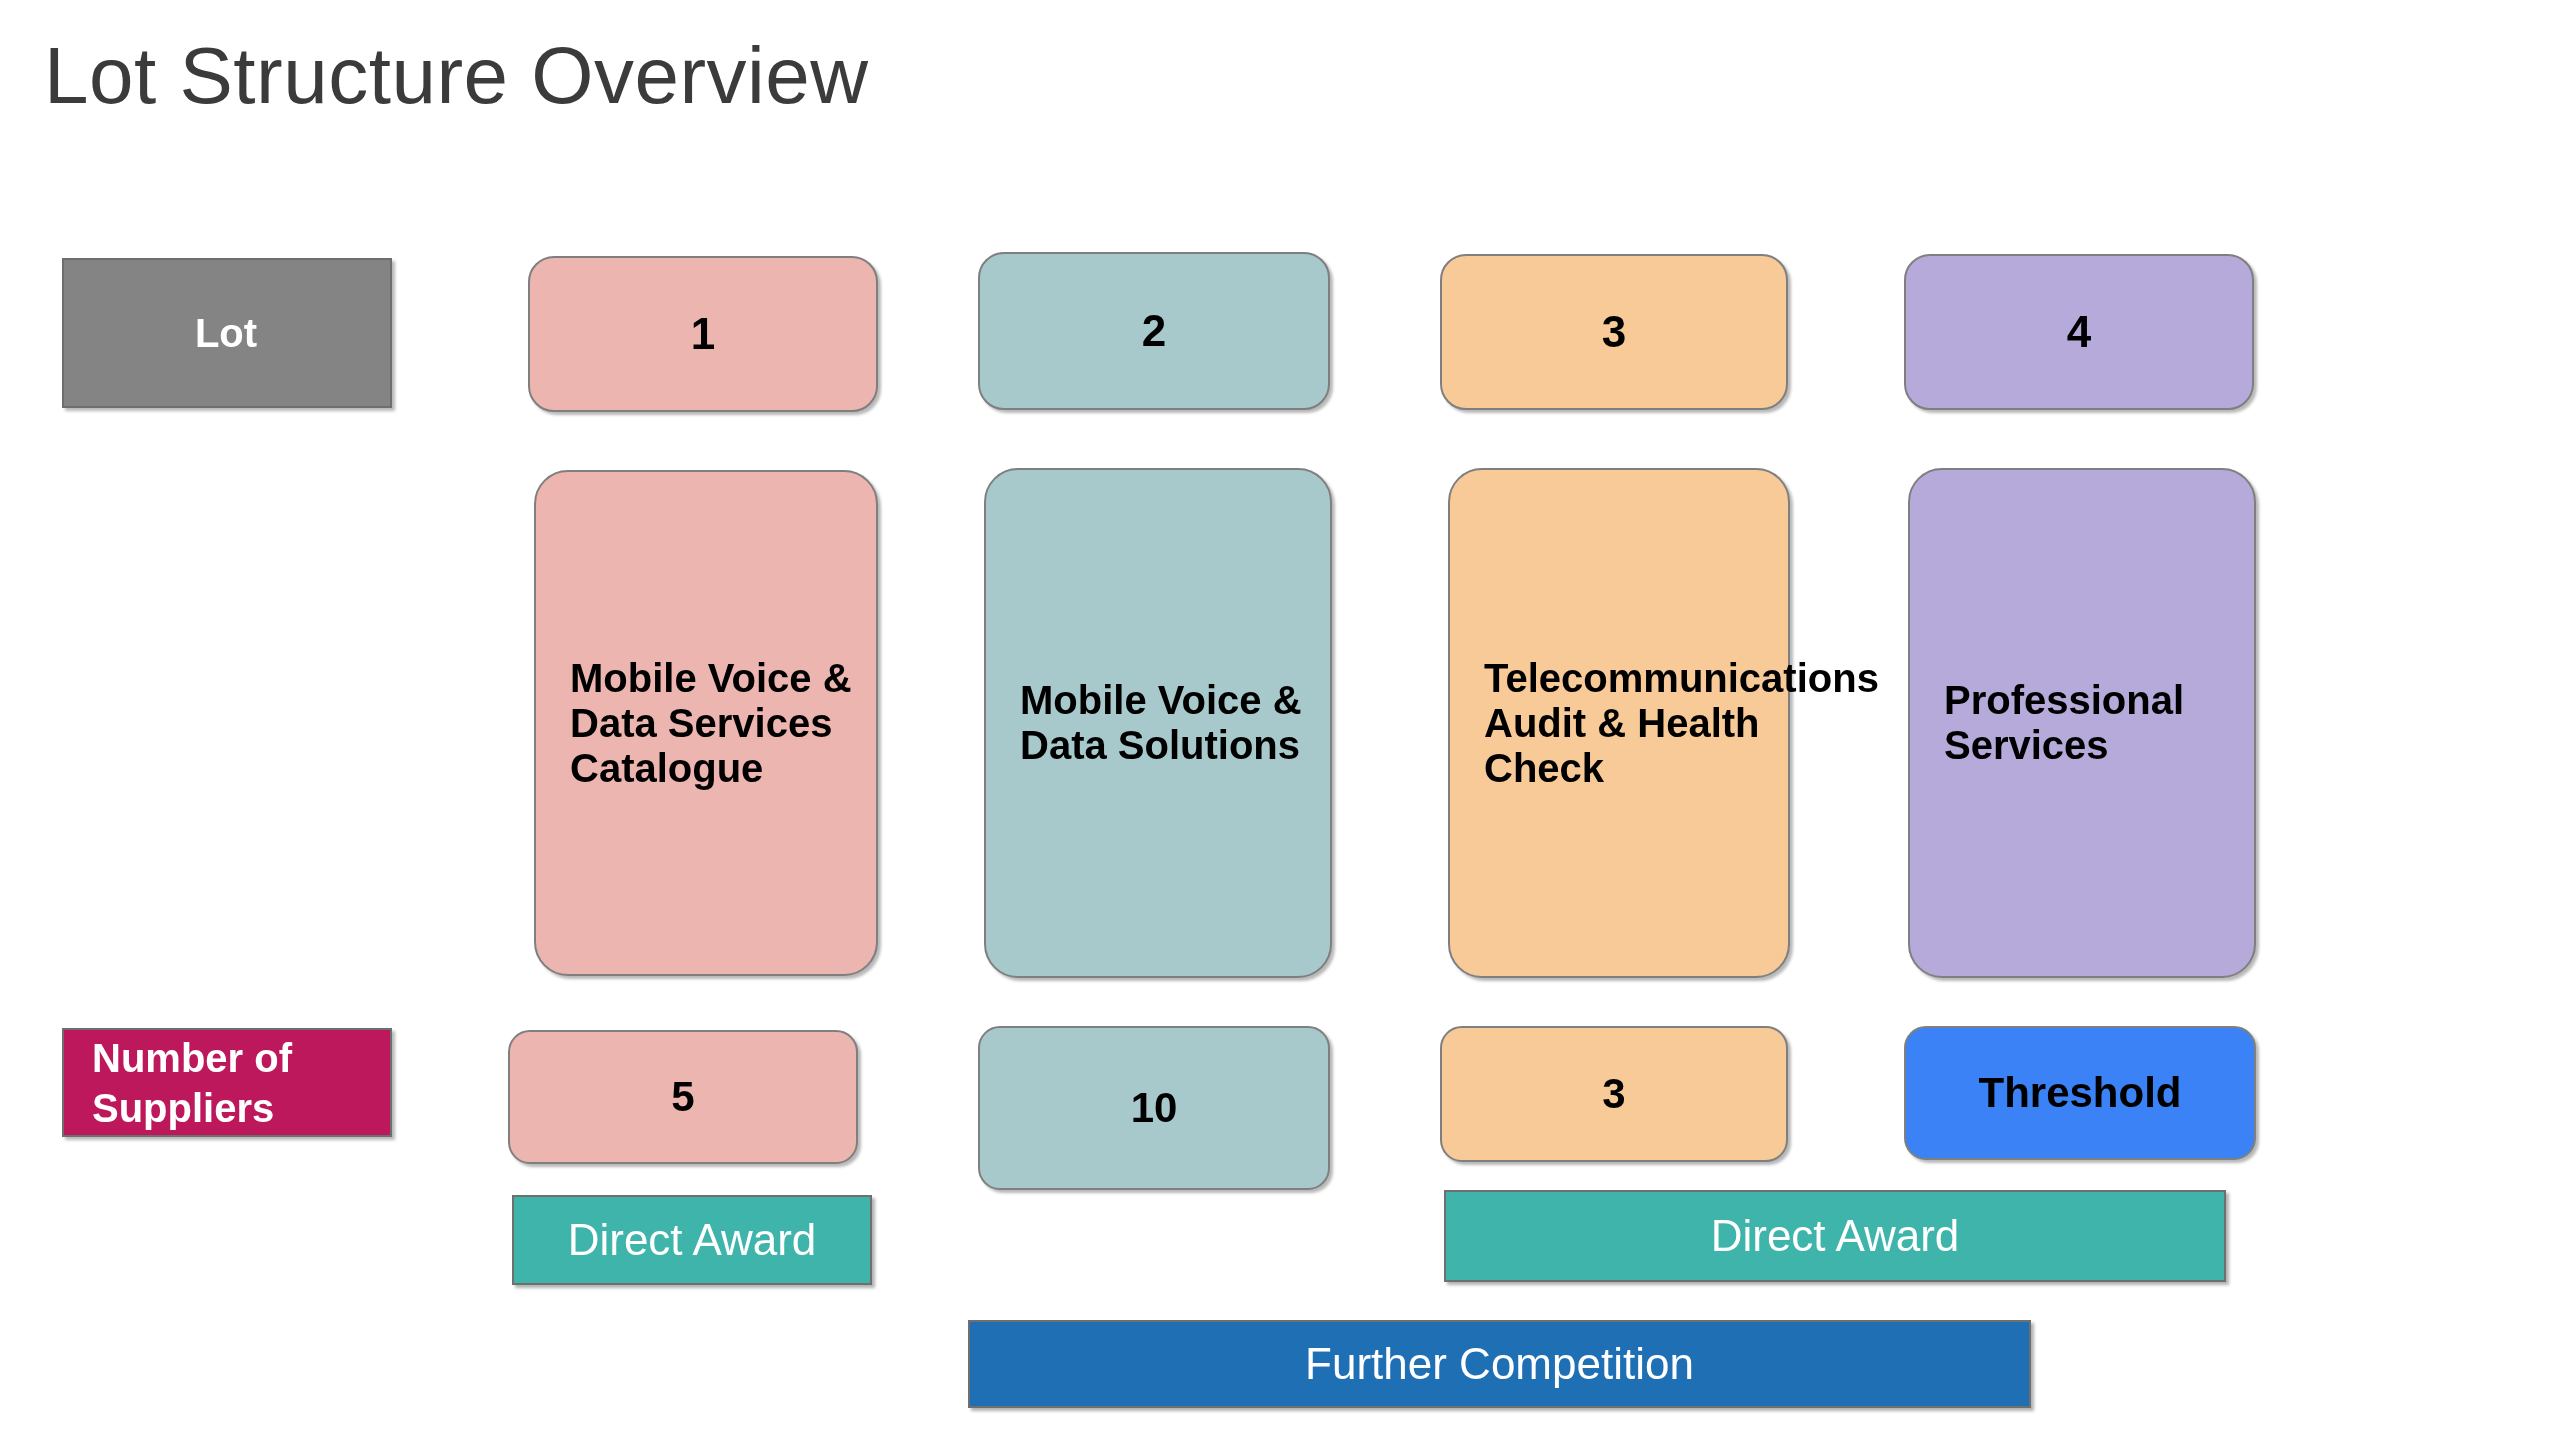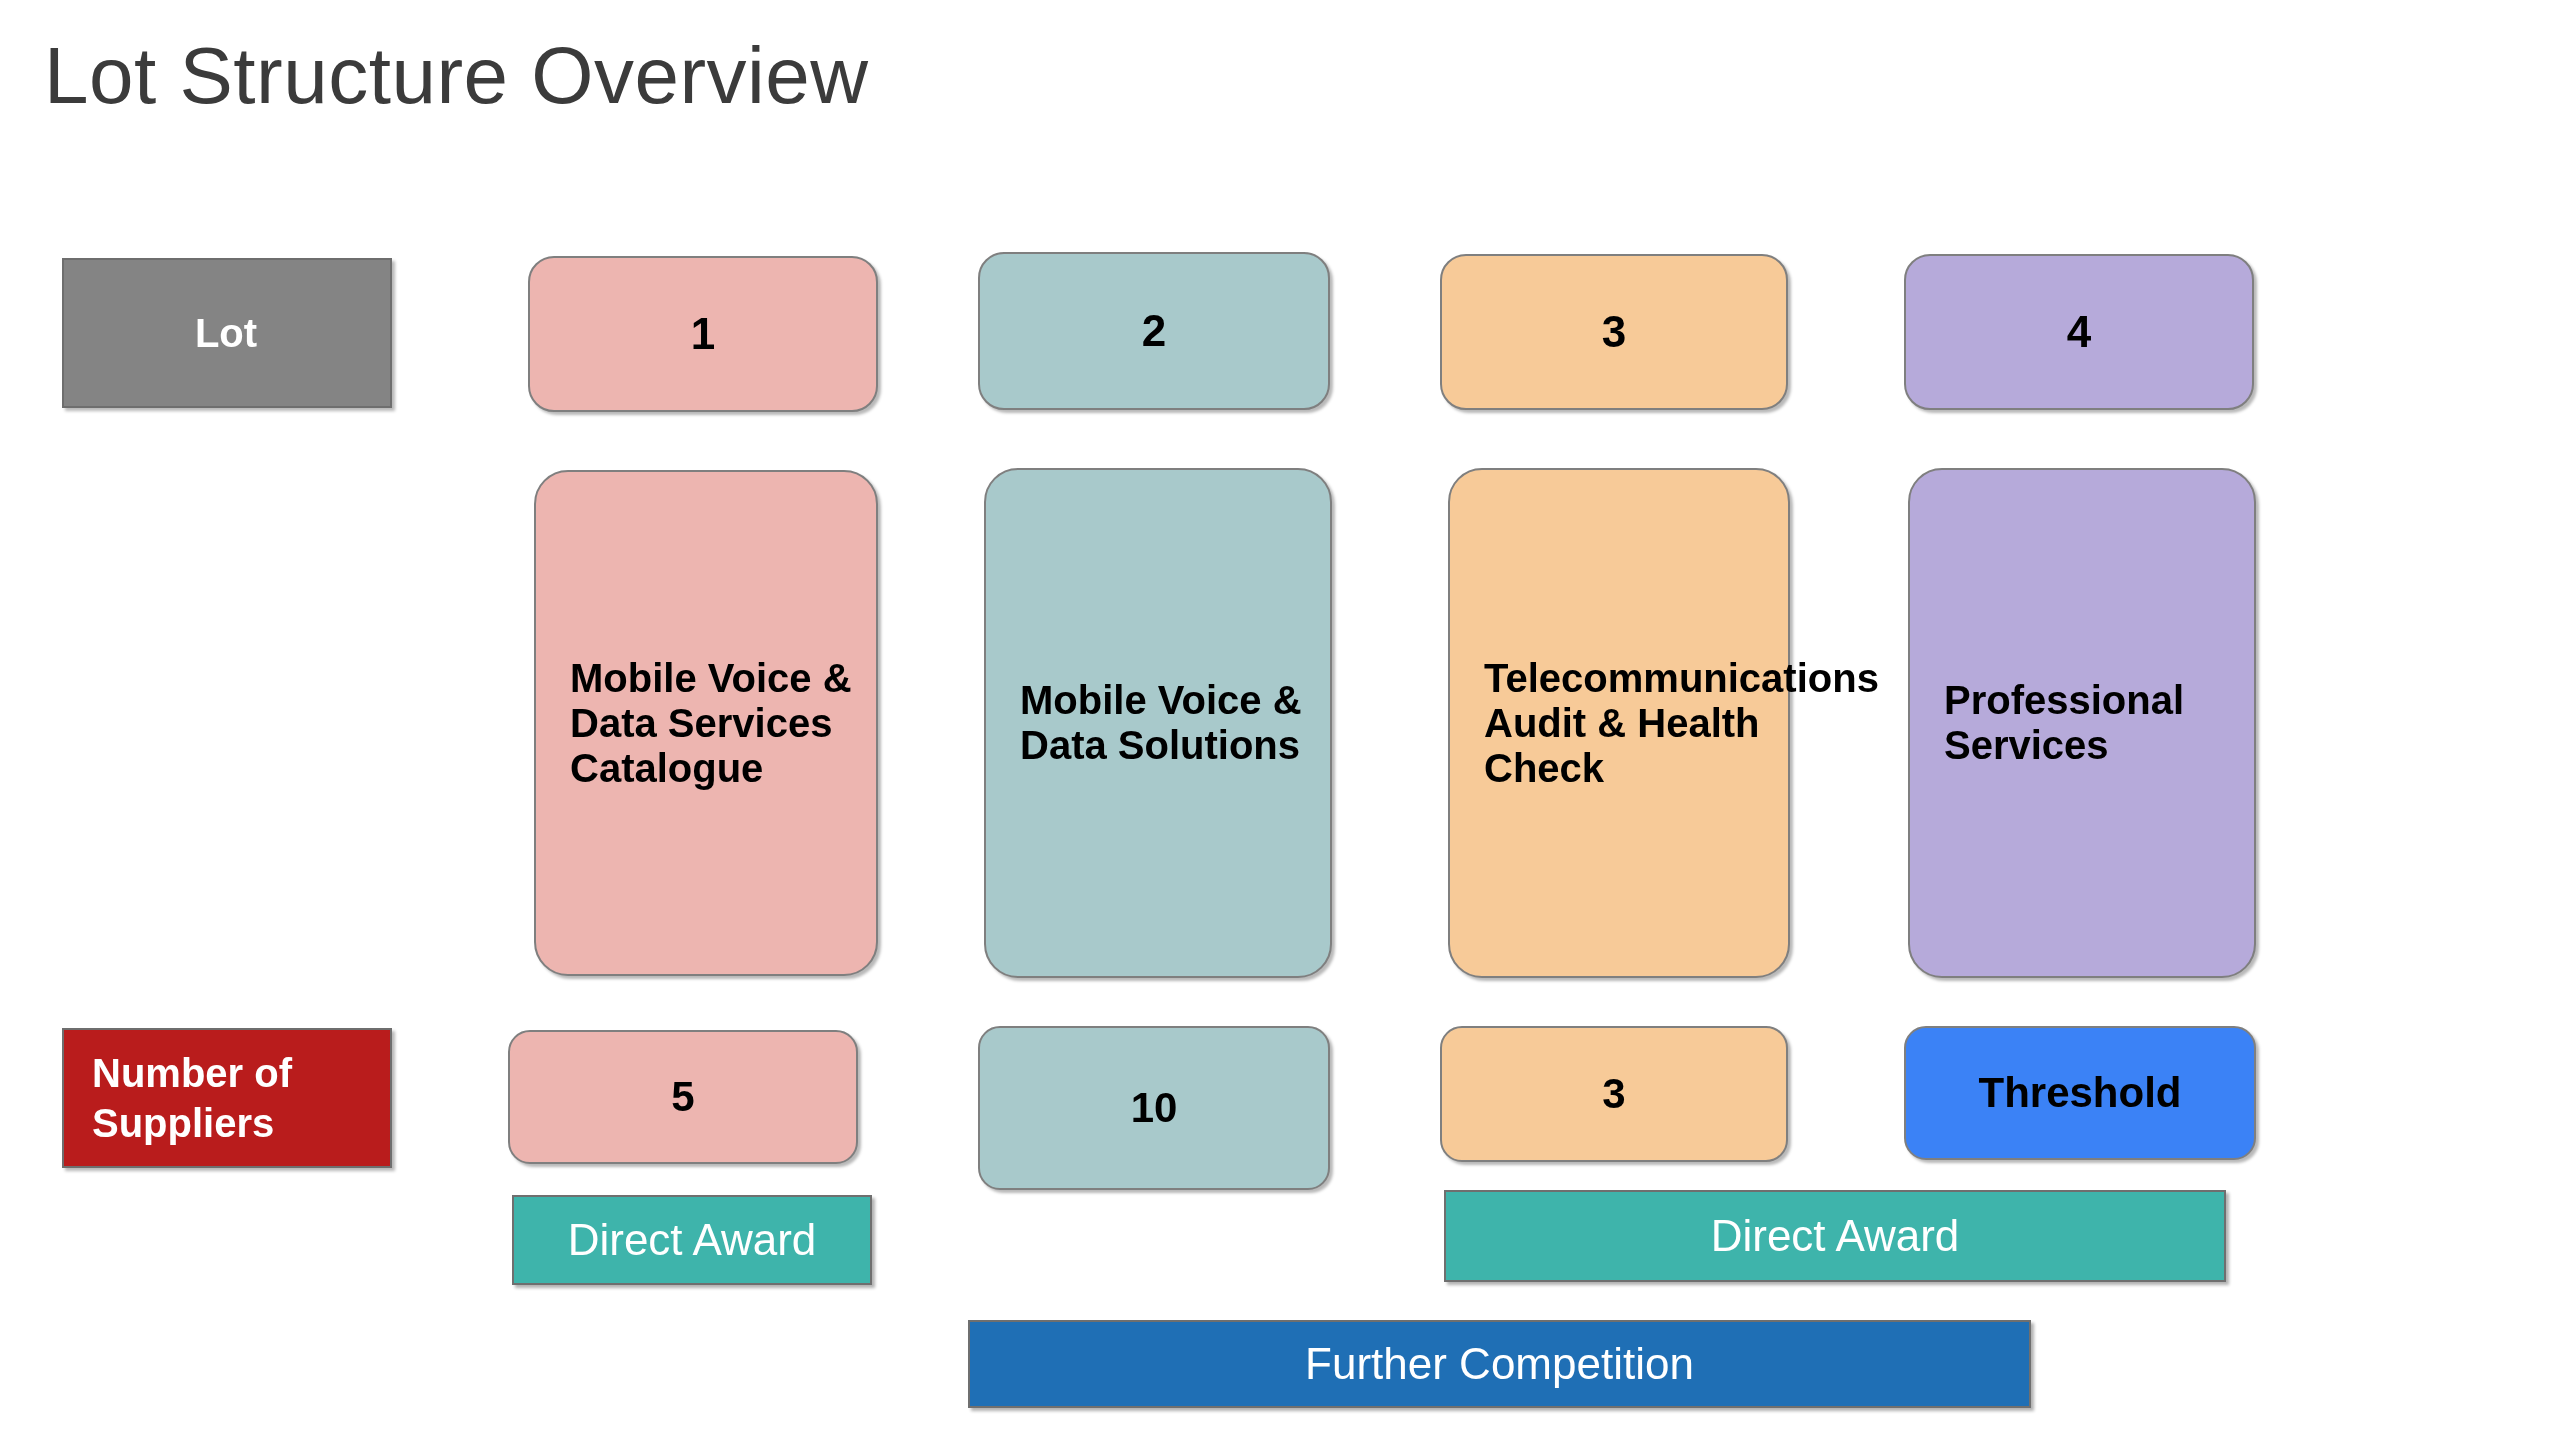--- a/index.html
+++ b/index.html
@@ -140,21 +140,21 @@
   </div>
 
   <div class="box lot-desc" style="left: 1448px; top: 468px; width: 342px; height: 510px; background: rgb(247, 202, 152);">
     <span class="txt">Telecommunications Audit &amp; Health Check</span>
   </div>
 
   <div class="box lot-desc" style="left: 1908px; top: 468px; width: 348px; height: 510px; background: rgb(182, 170, 218);">
     <span class="txt">Professional Services</span>
   </div>
 
-  <div class="box label-box" style="left: 62px; top: 1028px; width: 330px; height: 140px; background: #b91c1c; color: rgb(255, 255, 255);">
+  <div class="box label-box" style="left: 62px; top: 1028px; width: 330px; height: 109px; background: #be185d; color: rgb(255, 255, 255);">
     <span>Number of Suppliers</span>
   </div>
 
   <div class="box lot-count" style="left: 508px; top: 1030px; width: 350px; height: 134px; background: rgb(237, 181, 176);">
     <span>5</span>
   </div>
 
   <div class="box lot-count" style="left: 978px; top: 1026px; width: 352px; height: 164px; background: rgb(168, 201, 203);">
     <span>10</span>
   </div>

